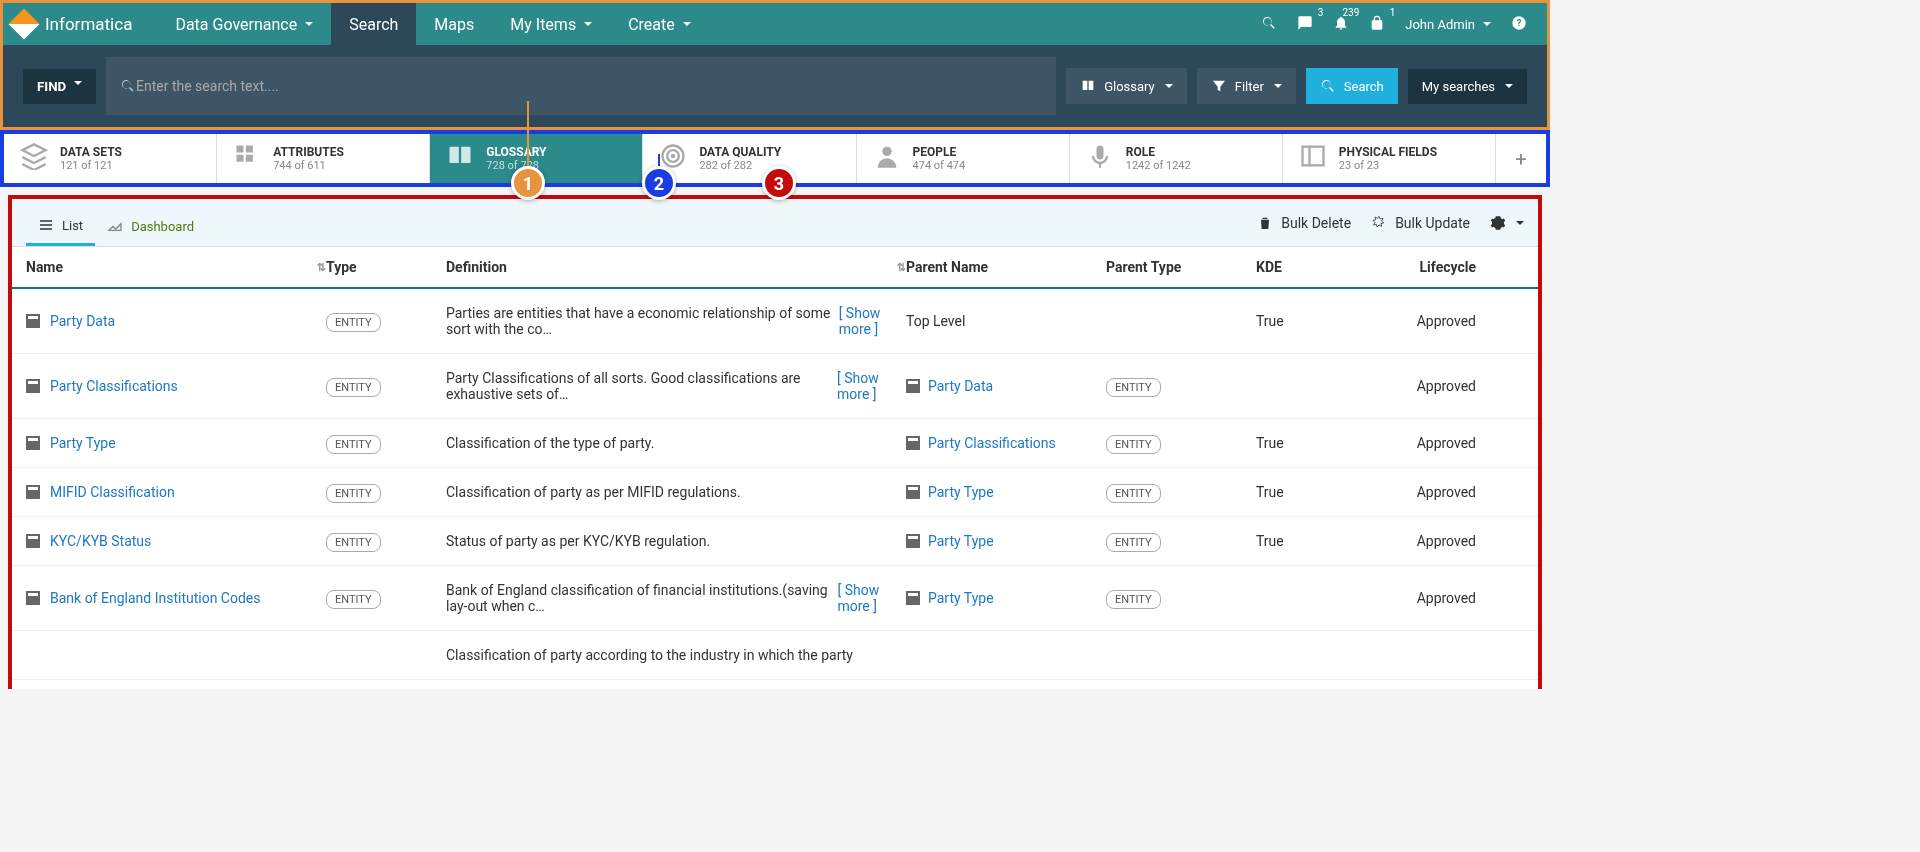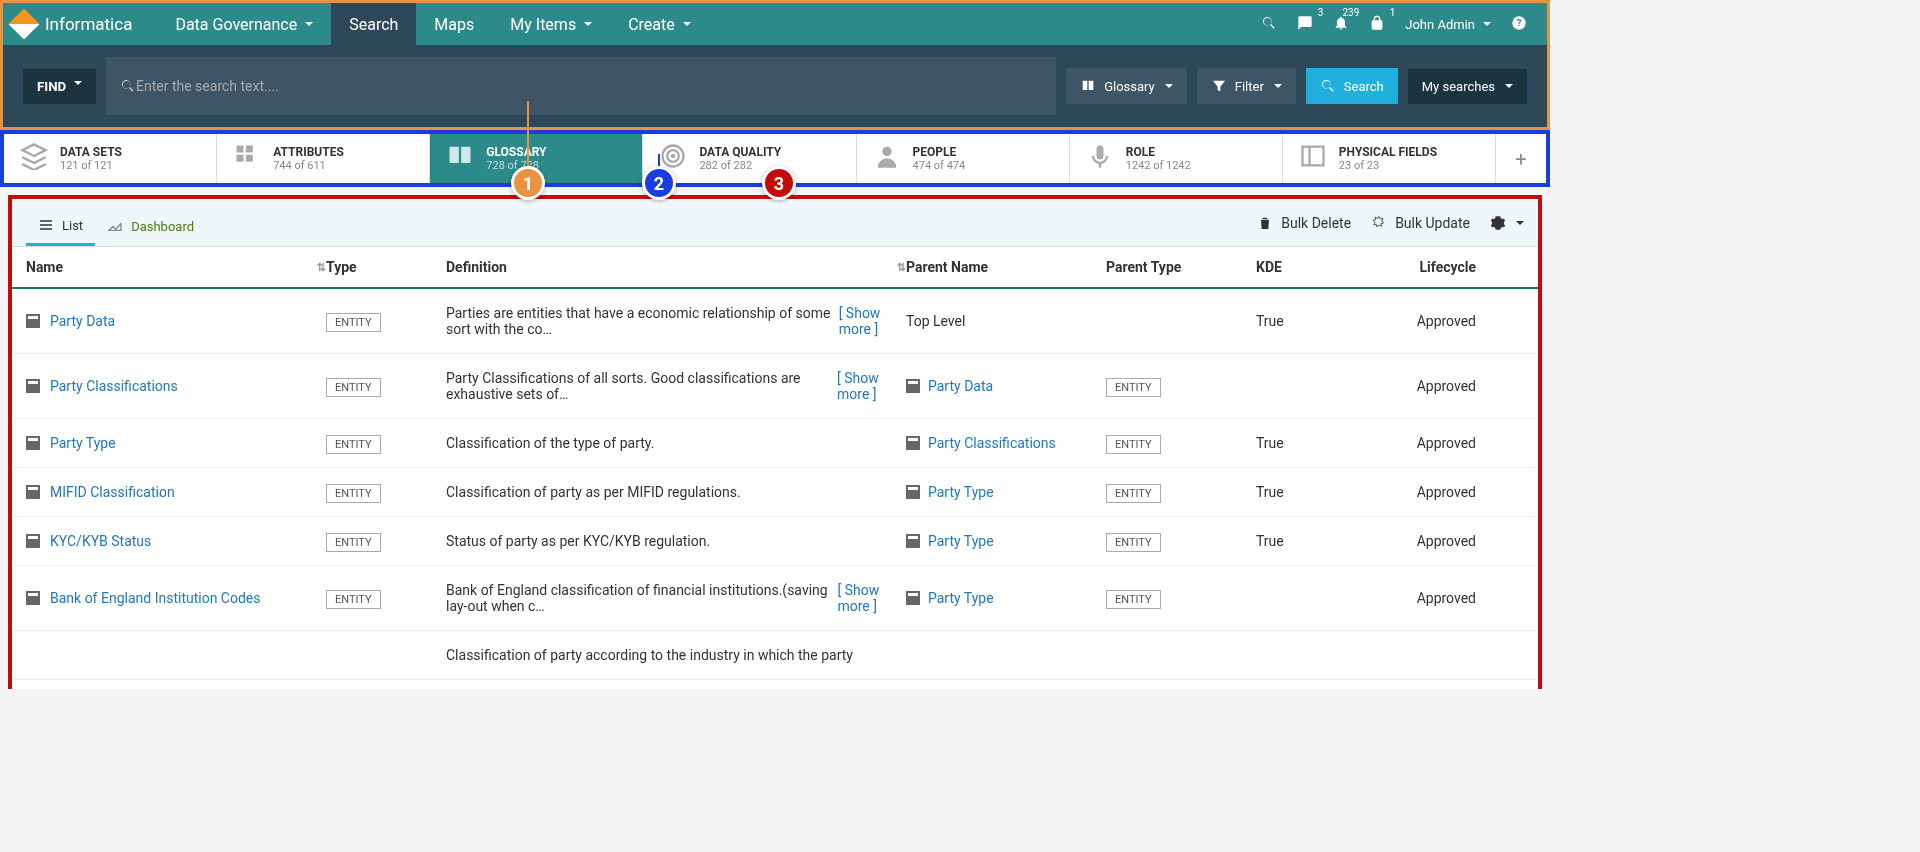--- a/index.html
+++ b/index.html
@@ -54,21 +54,21 @@
 .col-def{width:460px;display:flex;align-items:center;justify-content:space-between}
 .col-parent{width:200px}
 .col-ptype{width:150px}
 .col-kde{width:150px}
 .col-life{width:70px;text-align:right}
 .tbl-body{flex:1;overflow-y:scroll}
 .row{display:flex;padding:16px 14px;border-bottom:1px solid #eee;align-items:center;font-size:14px}
 .row .col-name{display:flex;align-items:center;gap:10px;justify-content:flex-start}
 .row .col-parent{display:flex;align-items:center;gap:8px}
 .link{color:#1f78c1;cursor:pointer}
-.chip{border:1px solid #aaa;padding:2px 8px;font-size:11px;color:#555;border-radius:0}
+.chip{border:1px solid #aaa;padding:2px 8px;font-size:11px;color:#555;border-radius:8px}
 .showmore{color:#1f78c1;cursor:pointer}
 .sort-icon{color:#999;font-size:11px}
 .book-icon{width:14px;height:14px;display:inline-block;background:#666;position:relative}
 .book-icon:after{content:"";position:absolute;left:2px;top:2px;width:10px;height:3px;background:#fff}
 
 .hscroll{height:18px;background:#eee;border-top:1px solid #ccc;display:flex;align-items:center}
 .hscroll:before{content:"◄";font-size:9px;color:#666;padding:0 4px}
 .hscroll:after{content:"►";font-size:9px;color:#666;padding:0 4px;margin-left:auto}
 
 

